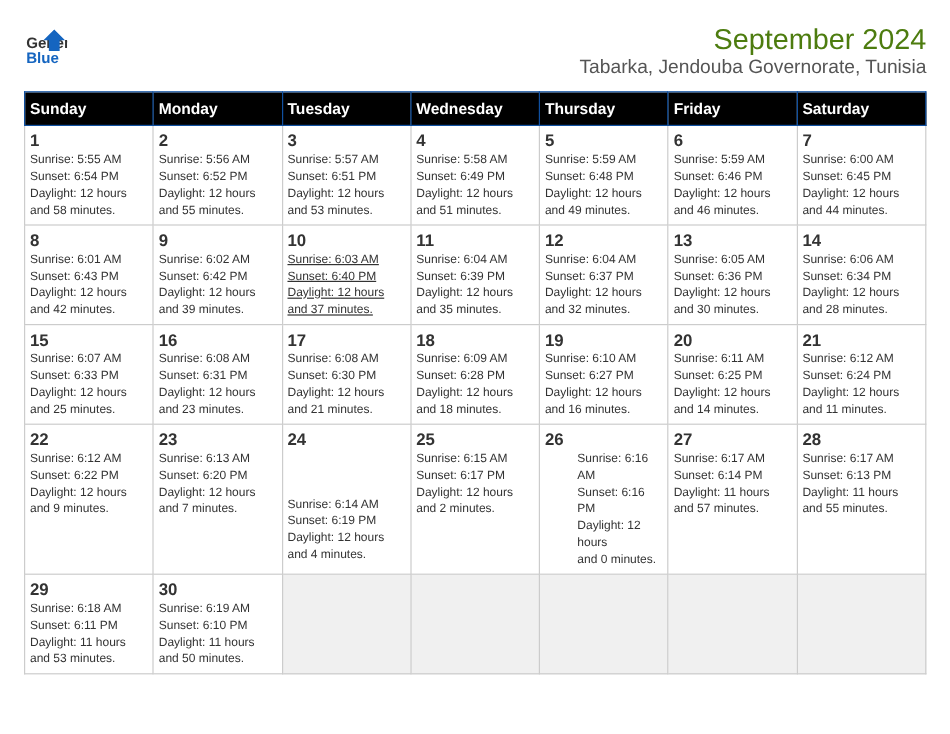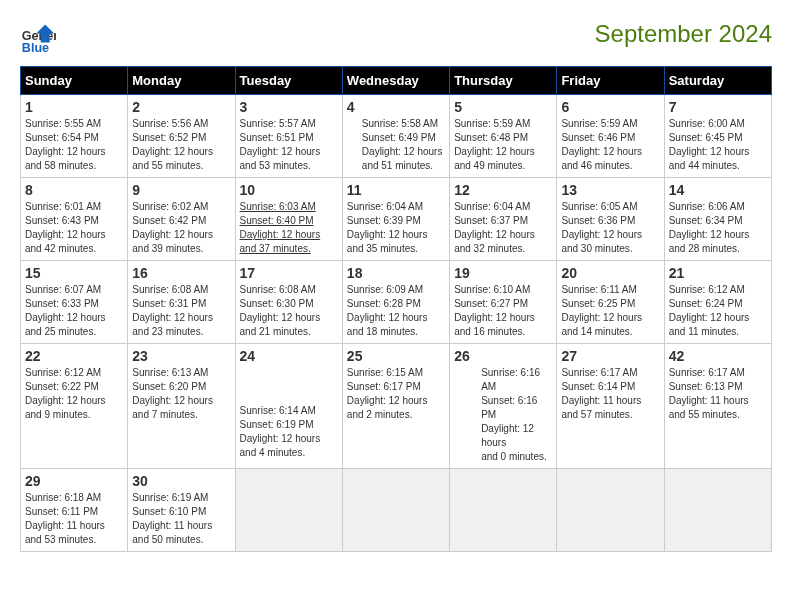--- a/index.html
+++ b/index.html
@@ -80,20 +80,21 @@
 <div class="header-area">
   <div class="logo">
     <svg class="logo-icon" viewBox="0 0 40 40">
       <text x="2" y="22" font-size="14" font-weight="bold" fill="#333">General</text>
       <text x="2" y="36" font-size="14" font-weight="bold" fill="#1565c0">Blue</text>
       <polygon points="28,5 38,15 33,15 33,25 23,25 23,15 18,15" fill="#1565c0"></polygon>
     </svg>
   </div>
   <div class="title-area">
     <div class="month-title">September 2024</div>
+    <div class="subtitle">Tabarka, Jendouba Governorate, Tunisia</div>
   </div>
 </div>
 
 <table>
   <thead>
     <tr id="weekday-header">
     <th>Sunday</th>
         <th>Monday</th>
         <th>Tuesday</th>
         <th>Wednesday</th>
@@ -120,21 +121,21 @@
         </td>
         <td>
           <span class="day-num">3</span>
           <div class="cell-text" style="white-space: pre-line;">Sunrise: 5:57 AM
 Sunset: 6:51 PM
 Daylight: 12 hours
 and 53 minutes.</div>
         </td>
         <td>
           <span class="day-num">4</span>
-          <div class="cell-text" style="white-space: pre-line; margin-left: 15px;">Sunrise: 5:58 AM
+          <div class="cell-text" style="white-space: pre-line;">Sunrise: 5:58 AM
 Sunset: 6:49 PM
 Daylight: 12 hours
 and 51 minutes.</div>
         </td>
         <td>
           <span class="day-num">5</span>
           <div class="cell-text" style="white-space: pre-line;">Sunrise: 5:59 AM
 Sunset: 6:48 PM
 Daylight: 12 hours
 and 49 minutes.</div>
@@ -293,21 +294,21 @@
 and 0 minutes.</div>
         </td>
         <td>
           <span class="day-num">27</span>
           <div class="cell-text" style="white-space: pre-line;">Sunrise: 6:17 AM
 Sunset: 6:14 PM
 Daylight: 11 hours
 and 57 minutes.</div>
         </td>
         <td>
-          <span class="day-num">42</span>
+          <span class="day-num">28</span>
           <div class="cell-text" style="white-space: pre-line;">Sunrise: 6:17 AM
 Sunset: 6:13 PM
 Daylight: 11 hours
 and 55 minutes.</div>
         </td>
       </tr>
       <tr>
         <td>
           <span class="day-num">29</span>
           <div class="cell-text" style="white-space: pre-line;">Sunrise: 6:18 AM

